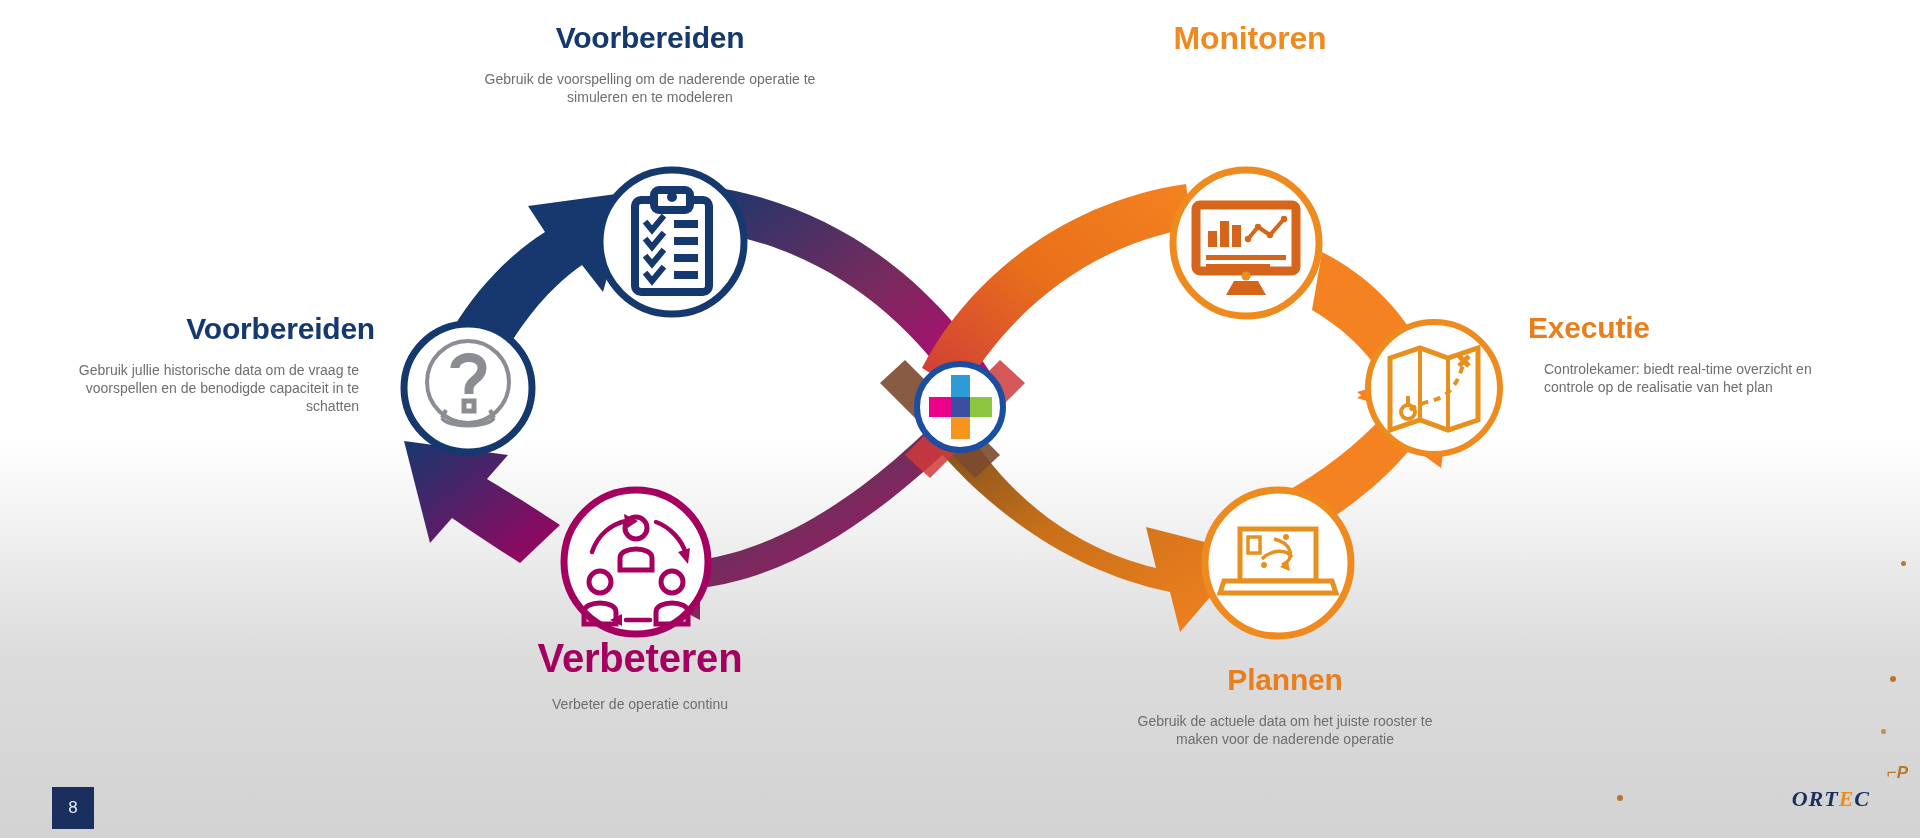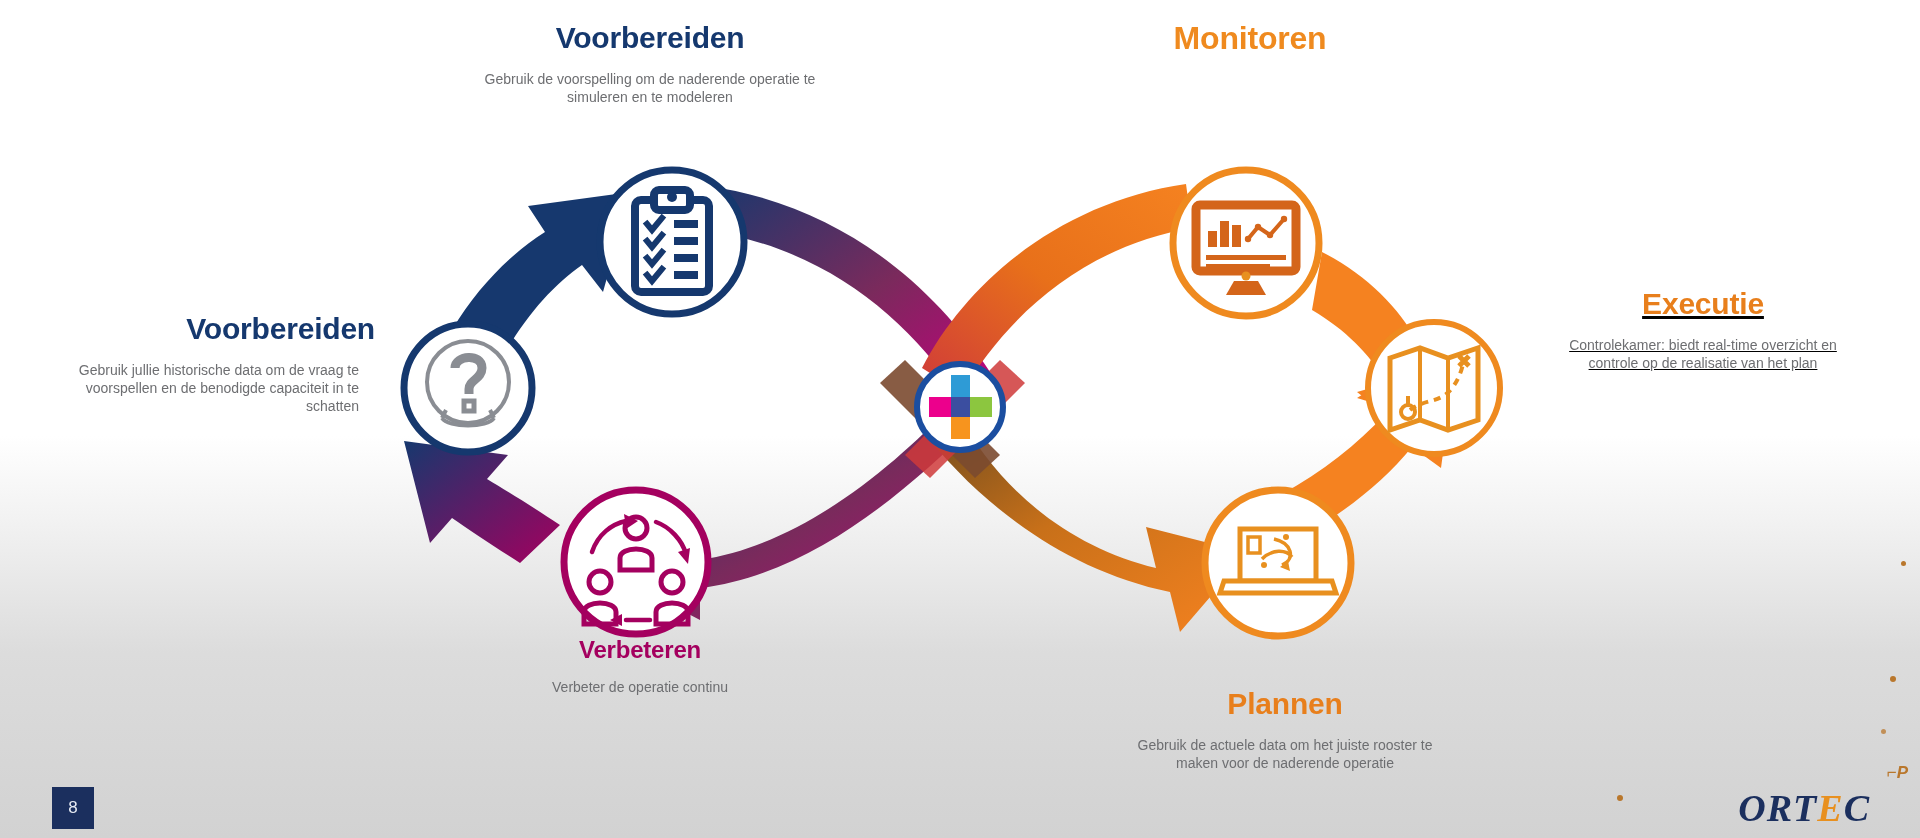--- a/index.html
+++ b/index.html
@@ -30,39 +30,39 @@
   .t-orange{color:#ef8a1f;}
   .t-magenta{color:#a4005f;}
   .t-darkorange{color:#e87f1c;}
 
   #lbl-voorbereiden{left:450px;top:22px;width:400px;text-align:center;}
   #lbl-voorbereiden .title{font-size:30px;}
   #lbl-monitoren{left:1060px;top:22px;width:380px;text-align:center;}
   #lbl-monitoren .title{font-size:32px;}
   #lbl-voorspellen{left:50px;top:313px;width:325px;text-align:right;}
   #lbl-voorspellen .title{font-size:30px;}
-  #lbl-executie{left:1528px;top:288px;width:350px;text-align:center;text-decoration:underline;}
+  #lbl-executie{left:1528px;top:312px;width:350px;text-align:left;}
   #lbl-executie .title{font-size:30px;}
   #lbl-verbeteren{left:460px;top:637px;width:360px;text-align:center;}
-  #lbl-verbeteren .title{font-size:24px;}
-  #lbl-plannen{left:1110px;top:688px;width:350px;text-align:center;}
+  #lbl-verbeteren .title{font-size:40px;}
+  #lbl-plannen{left:1110px;top:664px;width:350px;text-align:center;}
   #lbl-plannen .title{font-size:30px;}
 
   
   #slide-number{
     position:absolute;left:52px;top:787px;width:42px;height:42px;
     background:#1b2f5e;color:#e7ebf3;
     display:flex;align-items:center;justify-content:center;
     font-size:17px;
   }
   
   #logo{
     position:absolute;right:50px;top:786px;
     font-family:"Liberation Serif","DejaVu Serif",serif;
-    font-weight:bold;font-size:38px;letter-spacing:1px;
+    font-weight:bold;font-size:22px;letter-spacing:1px;
     color:#1b2f5e;font-style:italic;
   }
   #logo .e{color:#e8901f;}
 
   
   .speck{position:absolute;background:#b9772c;border-radius:50%;}
   #speck1{right:14px;top:561px;width:5px;height:5px;}
   #speck2{right:24px;top:676px;width:6px;height:6px;}
   #speck3{right:34px;top:729px;width:5px;height:5px;opacity:.75;}
   #speck4{right:297px;top:795px;width:6px;height:6px;}

